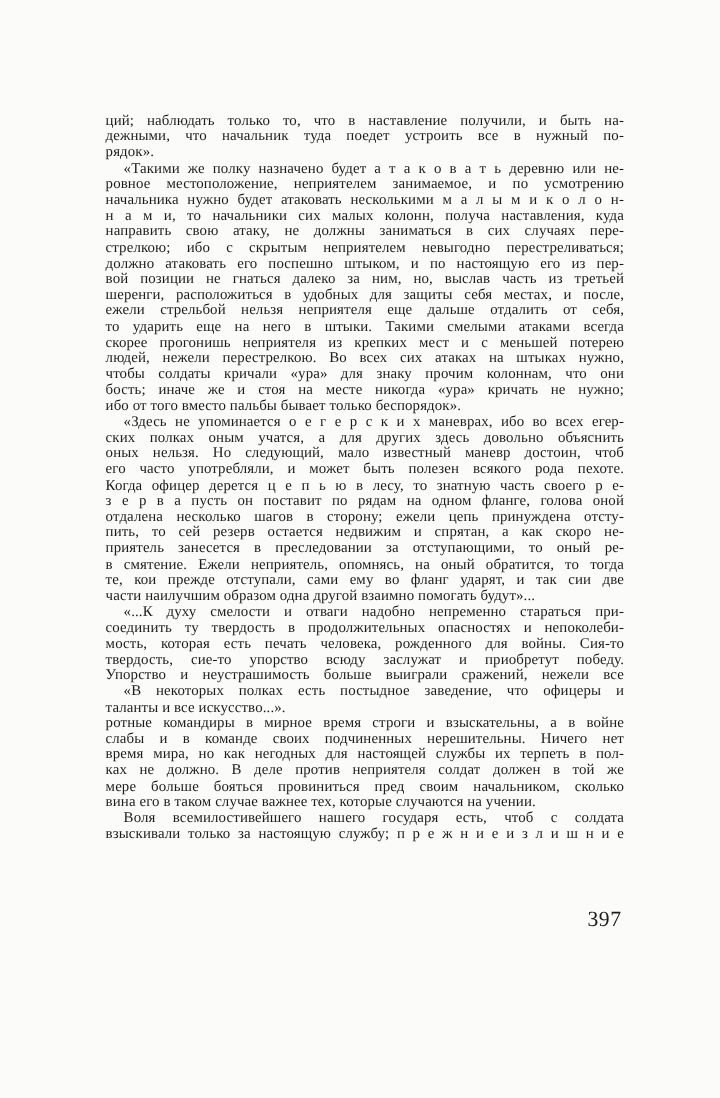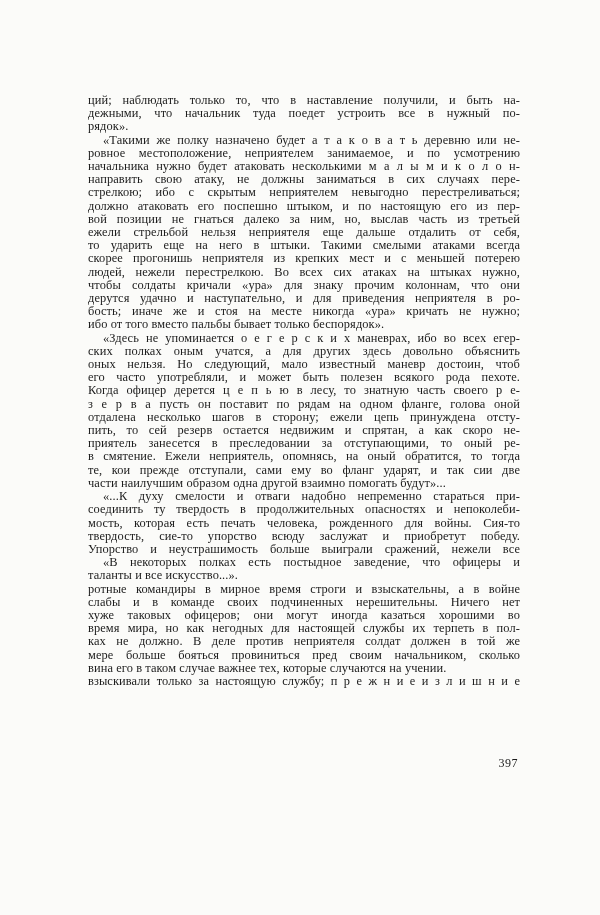--- a/index.html
+++ b/index.html
@@ -40,46 +40,47 @@
   }
   .line.indent {
     text-indent: 15px;
   }
   .page-number {
     position: absolute;
     left: 88px;
     top: 756px;
     width: 430px;
     text-align: right;
-    font-size: 12px;
+    font-size: 18px;
     letter-spacing: 0.5px;
     color: #1b1b1b;
   }
 </style>
 </head>
 <body>
 
 <div class="page">
   <div class="text-block" id="text-block">
       <div class="line">ций; наблюдать только то, что в наставление получили, и быть на-</div>
       <div class="line">дежными, что начальник туда поедет устроить все в нужный по-</div>
       <div class="line para-end">рядок».</div>
       <div class="line indent">«Такими же полку назначено будет а т а к о в а т ь деревню или не-</div>
       <div class="line">ровное местоположение, неприятелем занимаемое, и по усмотрению</div>
       <div class="line">начальника нужно будет атаковать несколькими м а л ы м и  к о л о н-</div>
+      <div class="line">н а м и, то начальники сих малых колонн, получа наставления, куда</div>
       <div class="line">направить свою атаку, не должны заниматься в сих случаях пере-</div>
       <div class="line">стрелкою; ибо с скрытым неприятелем невыгодно перестреливаться;</div>
       <div class="line">должно атаковать его поспешно штыком, и по настоящую его из пер-</div>
       <div class="line">вой позиции не гнаться далеко за ним, но, выслав часть из третьей</div>
+      <div class="line">шеренги, расположиться в удобных для защиты себя местах, и после,</div>
       <div class="line">ежели стрельбой нельзя неприятеля еще дальше отдалить от себя,</div>
       <div class="line">то ударить еще на него в штыки. Такими смелыми атаками всегда</div>
       <div class="line">скорее прогонишь неприятеля из крепких мест и с меньшей потерею</div>
       <div class="line">людей, нежели перестрелкою. Во всех сих атаках на штыках нужно,</div>
       <div class="line">чтобы солдаты кричали «ура» для знаку прочим колоннам, что они</div>
-      <div class="line">дерутся удачно и наступательно, и для приведения неприятеля в ро-</div>
       <div class="line">бость; иначе же и стоя на месте никогда «ура» кричать не нужно;</div>
       <div class="line para-end">ибо от того вместо пальбы бывает только беспорядок».</div>
       <div class="line indent">«Здесь не упоминается о е г е р с к и х маневрах, ибо во всех егер-</div>
       <div class="line">ских полках оным учатся, а для других здесь довольно объяснить</div>
       <div class="line">оных нельзя. Но следующий, мало известный маневр достоин, чтоб</div>
       <div class="line">его часто употребляли, и может быть полезен всякого рода пехоте.</div>
       <div class="line">Когда офицер дерется ц е п ь ю в лесу, то знатную часть своего р е-</div>
       <div class="line">з е р в а пусть он поставит по рядам на одном фланге, голова оной</div>
       <div class="line">отдалена несколько шагов в сторону; ежели цепь принуждена отсту-</div>
       <div class="line">пить, то сей резерв остается недвижим и спрятан, а как скоро не-</div>
@@ -89,21 +90,21 @@
       <div class="line para-end">части наилучшим образом одна другой взаимно помогать будут»...</div>
       <div class="line indent">«...К духу смелости и отваги надобно непременно стараться при-</div>
       <div class="line">соединить ту твердость в продолжительных опасностях и непоколеби-</div>
       <div class="line">мость, которая есть печать человека, рожденного для войны. Сия-то</div>
       <div class="line">твердость, сие-то упорство всюду заслужат и приобретут победу.</div>
       <div class="line">Упорство и неустрашимость больше выиграли сражений, нежели все</div>
       <div class="line indent">«В некоторых полках есть постыдное заведение, что офицеры и</div>
       <div class="line para-end">таланты и все искусство...».</div>
       <div class="line">ротные командиры в мирное время строги и взыскательны, а в войне</div>
       <div class="line">слабы и в команде своих подчиненных нерешительны. Ничего нет</div>
-      <div class="line">хуже таковых офицеров; они могут иногда казаться хорошими во</div>
       <div class="line">время мира, но как негодных для настоящей службы их терпеть в пол-</div>
       <div class="line">ках не должно. В деле против неприятеля солдат должен в той же</div>
       <div class="line">мере больше бояться провиниться пред своим начальником, сколько</div>
       <div class="line para-end">вина его в таком случае важнее тех, которые случаются на учении.</div>
+      <div class="line indent">Воля всемилостивейшего нашего государя есть, чтоб с солдата</div>
       <div class="line">взыскивали только за настоящую службу; п р е ж н и е  и з л и ш н и е</div>
     </div>
   <div class="page-number">397</div>
 </div>
 
 </body></html>

